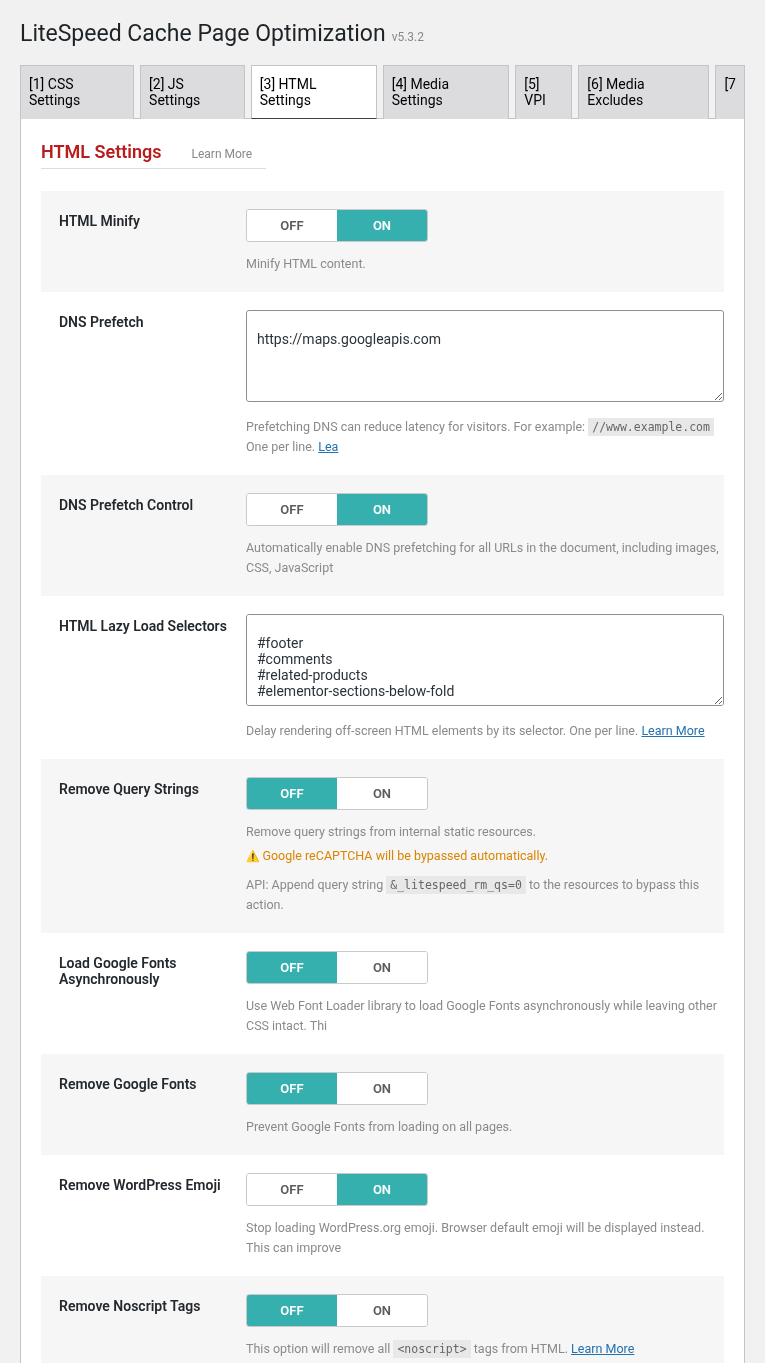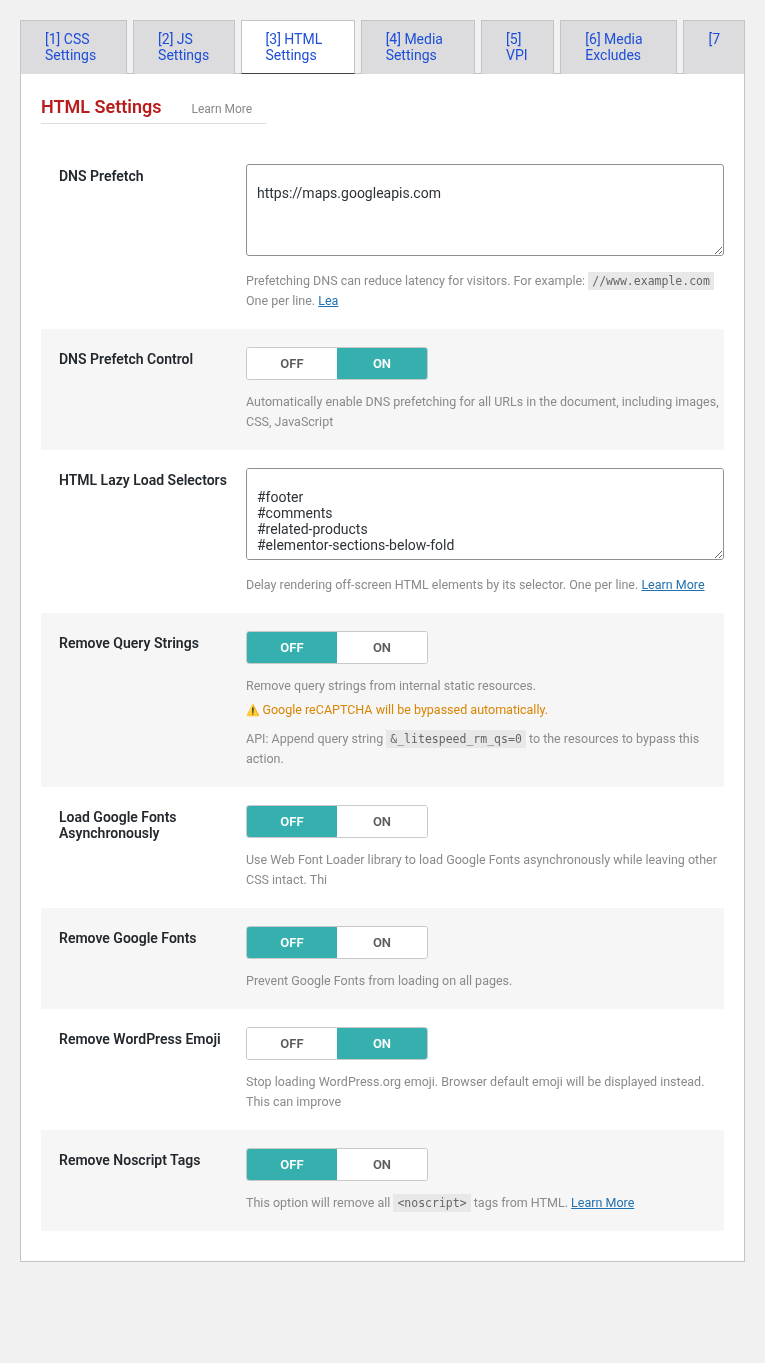--- a/index.html
+++ b/index.html
@@ -28,25 +28,25 @@
   color: #888;
 }
 .nav-tab-wrapper {
   display: flex;
   gap: 6px;
   border-bottom: none;
   margin-bottom: 0;
 }
 .nav-tab {
   display: inline-block;
-  padding: 10px 24px;
+  padding: 10px 8px;
   background: #dcdcde;
   border: 1px solid #c3c4c7;
   border-bottom: none;
-  color: #1d4ed8;
+  color: #000000;
   font-size: 14px;
   cursor: pointer;
   text-decoration: none;
 }
 .nav-tab.active {
   background: #fff;
   border-bottom: 1px solid #404040;
   position: relative;
   z-index: 2;
 }
@@ -150,40 +150,54 @@
   font-family: inherit;
   color: #2c3338;
   resize: vertical;
 }
 textarea.tall { min-height: 92px; }
 </style>
 </head>
 <body>
 
 <div class="wrap">
+  <h1 class="page-title">
+    <span>LiteSpeed Cache Page Optimization</span>
+    <span class="ver">v5.3.2</span>
+  </h1>
 
   <div class="nav-tab-wrapper">
     <a class="nav-tab">[1] CSS Settings</a>
     <a class="nav-tab">[2] JS Settings</a>
     <a class="nav-tab active">[3] HTML Settings</a>
     <a class="nav-tab">[4] Media Settings</a>
     <a class="nav-tab">[5] VPI</a>
     <a class="nav-tab">[6] Media Excludes</a>
     <a class="nav-tab">[7</a>
   </div>
 
   <div class="tab-content">
     <div class="section-header">
       <h3>HTML Settings</h3>
       <a href="#">Learn More</a>
     </div>
 
     <table class="form-table">
         <tbody>
 
+      <tr class="shaded">
+        <th>HTML Minify</th>
+        <td>
+          <div class="toggle">
+            <div class="opt">OFF</div>
+            <div class="opt active">ON</div>
+          </div>
+          <div class="desc">Minify HTML content.</div>
+        </td>
+      </tr>
 
       <tr>
         <th>DNS Prefetch</th>
         <td>
           <textarea class="big tall" style="">https://maps.googleapis.com</textarea>
           <div class="desc">
             <span>Prefetching DNS can reduce latency for visitors. For example: </span><code>//www.example.com</code><span> One per line. </span><a href="#">Lea</a>
           </div>
         </td>
       </tr>

